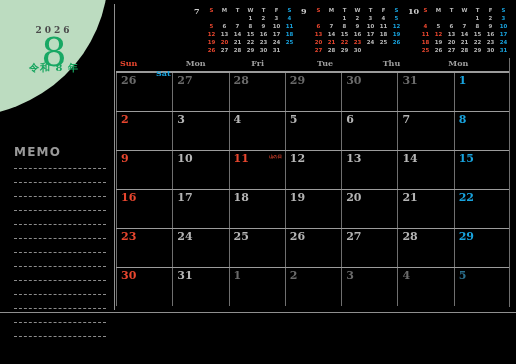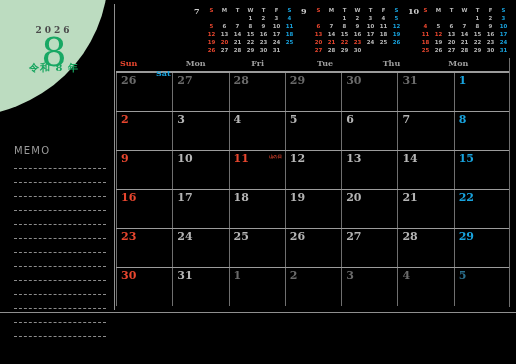--- a/index.html
+++ b/index.html
@@ -24,21 +24,21 @@
     position:absolute;left:0;top:17px;width:108px;text-align:center;
     font-size:40px;line-height:40px;color:#18a864;
     font-family:"DejaVu Serif","Liberation Serif",serif;
   }
   #era-label{
     position:absolute;left:0;top:46px;width:108px;text-align:center;
     font-size:10px;letter-spacing:1px;color:#17a55f;font-weight:bold;
   }
   #memo-title{
     position:absolute;left:14px;top:130px;
-    font-size:10px;letter-spacing:1.2px;color:#9a9a9a;font-weight:normal;
+    font-size:12px;letter-spacing:1.2px;color:#9a9a9a;font-weight:bold;
     font-family:"DejaVu Sans","Liberation Sans",sans-serif;
     text-align:center;
   }
   #memo-lines{position:absolute;left:14px;top:140px;width:92px;}
   .memo-line{
     height:13px;
     border-bottom:1px dashed #8c8c8c;
   }
 
   

